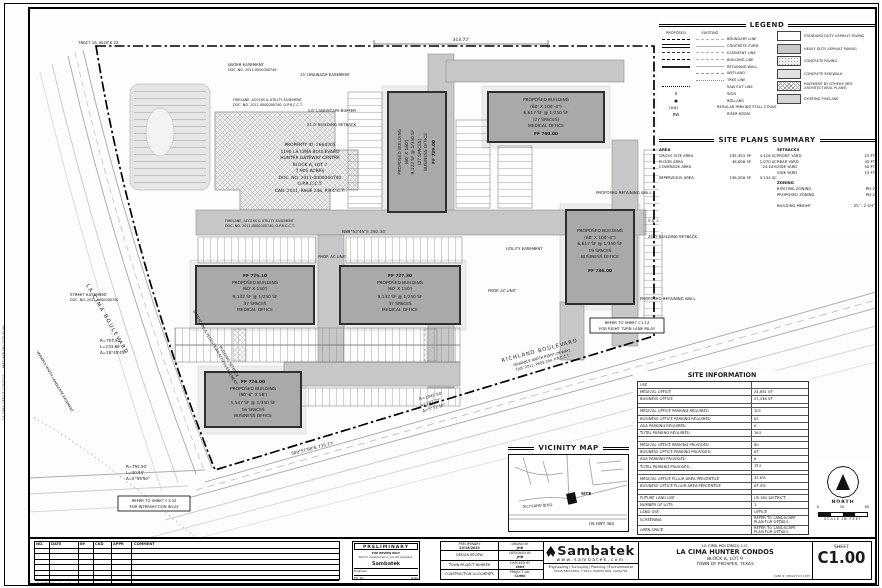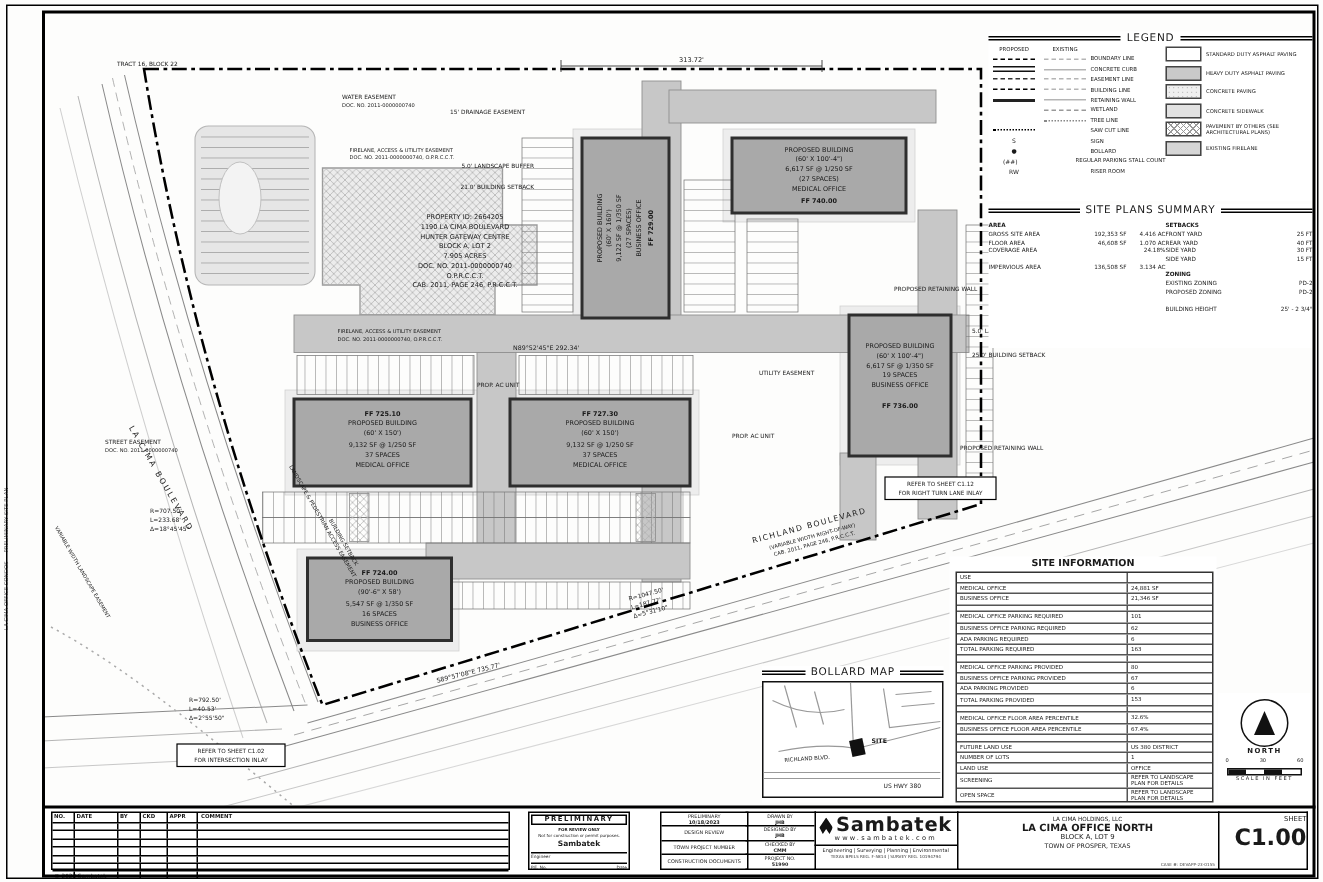--- a/index.html
+++ b/index.html
@@ -4,21 +4,21 @@
 <style>
   html,body{margin:0;padding:0;background:#888;}
   .sheet{position:relative;width:882px;height:588px;background:#fdfdfc;overflow:hidden;
          font-family:"DejaVu Sans","Liberation Sans",sans-serif;color:#1a1a1a;}
   .frame-outer{position:absolute;left:4px;top:3px;right:3px;bottom:2px;border:1px solid #000;pointer-events:none;}
   .frame-inner{position:absolute;left:28px;top:7px;right:5px;bottom:3px;border:2px solid #000;pointer-events:none;}
   svg.plan{position:absolute;left:0;top:0;}
   svg text{fill:#1a1a1a;}
   
   .panel{position:absolute;background:#fff;}
-  .rule-title{display:flex;align-items:center;gap:4px;font-weight:normal;font-size:7px;letter-spacing:.5px;}
+  .rule-title{display:flex;align-items:center;gap:4px;font-weight:bold;font-size:7px;letter-spacing:.5px;}
   .rule-title:before,.rule-title:after{content:"";flex:1;border-top:3px double #000;}
   .legend{left:659px;top:21px;width:216px;height:113px;}
   .leg-cols{display:flex;margin-top:2px;}
   .leg-left{width:118px;}
   .leg-right{width:98px;}
   .leg-head{display:flex;font-size:3.6px;margin-bottom:1px;}
   .leg-head span{width:34px;text-align:center;}
   .leg-row{display:flex;align-items:center;height:6.8px;}
   .smpc{width:34px;display:flex;justify-content:center;}
   .smp{width:28px;height:0;}
@@ -109,21 +109,21 @@
   .brand-url{font-size:4.4px;letter-spacing:1.5px;}
   .brand-svc{font-size:3.3px;border-top:.8px solid #000;margin-top:1px;padding-top:1px;}
   .brand-reg{font-size:2.8px;color:#333;}
   .titleblk{left:610px;width:174px;border:1px solid #000;border-left:none;text-align:center;}
   .tb-1{font-size:7.4px;font-weight:bold;border-bottom:1px solid #000;padding:2px 0;}
   .tb-owner{font-size:3.8px;margin-top:1px;}
   .tb-proj{font-size:6.6px;font-weight:bold;}
   .tb-lot{font-size:4.6px;}
   .tb-city{font-size:4.2px;}
   .tb-case{position:absolute;right:2px;bottom:1px;font-size:2.8px;color:#444;}
-  .sheetblk{left:784px;width:59px;border:1px solid #000;border-left:none;text-align:right;}
+  .sheetblk{left:784px;width:59px;border:1px solid #000;border-left:none;text-align:center;}
   .sheet-lab{font-size:4.6px;margin-top:2px;}
   .sheet-num{font-size:15px;font-weight:bold;}
   .edge-text{position:absolute;left:2px;top:420px;transform:rotate(-90deg);transform-origin:0 0;font-size:3.6px;color:#666;white-space:nowrap;}
 </style>
 </head>
 <body>
 
 <div class="sheet">
 
   <svg class="plan" width="882" height="588" viewBox="0 0 882 588">
@@ -650,21 +650,21 @@
           <span class="val">REFER TO LANDSCAPE PLAN FOR DETAILS</span>
         </div>
       <div class="si-r">
           <span class="lab">OPEN SPACE</span>
           <span class="val">REFER TO LANDSCAPE PLAN FOR DETAILS</span>
         </div>
     </div>
   </div>
 
   <div class="vicinity panel">
-    <div class="rule-title">BOLLARD MAP</div>
+    <div class="rule-title">VICINITY MAP</div>
     <div class="vmapbox">
       <svg width="118" height="73" viewBox="0 0 118 73">
         <g stroke="#999" stroke-width="0.8" fill="none">
           <path d="M0,60 H118"></path>
             <path d="M0,64 H118"></path>
           <path d="M10,46 Q40,40 62,44 L118,30"></path>
           <path d="M58,0 L60,44"></path>
             <path d="M80,4 L84,30 L118,26"></path>
           <path d="M6,12 Q30,24 54,18"></path>
             <path d="M14,2 L22,30"></path>
@@ -820,21 +820,21 @@
 
     <div class="bs brand">
       <div class="brand-name"><span class="brand-flame"></span><span>Sambatek</span></div>
       <div class="brand-url">www.sambatek.com</div>
       <div class="brand-svc">Engineering | Surveying | Planning | Environmental</div>
       <div class="brand-reg">TEXAS BPELS REG. F-5814 | SURVEY REG. 10194794</div>
     </div>
 
     <div class="bs titleblk">
       <div class="tb-owner">LA CIMA HOLDINGS, LLC</div>
-      <div class="tb-proj">LA CIMA OFFICE NORTH</div>
+      <div class="tb-proj">LA CIMA HUNTER CONDOS</div>
       <div class="tb-lot">BLOCK A, LOT 9</div>
       <div class="tb-city">TOWN OF PROSPER, TEXAS</div>
       <div class="tb-case">CASE #: DEVAPP-23-0155</div>
     </div>
 
     <div class="bs sheetblk">
       <div class="sheet-lab">SHEET</div>
       <div class="sheet-num">C1.00</div>
     </div>
   </div>

